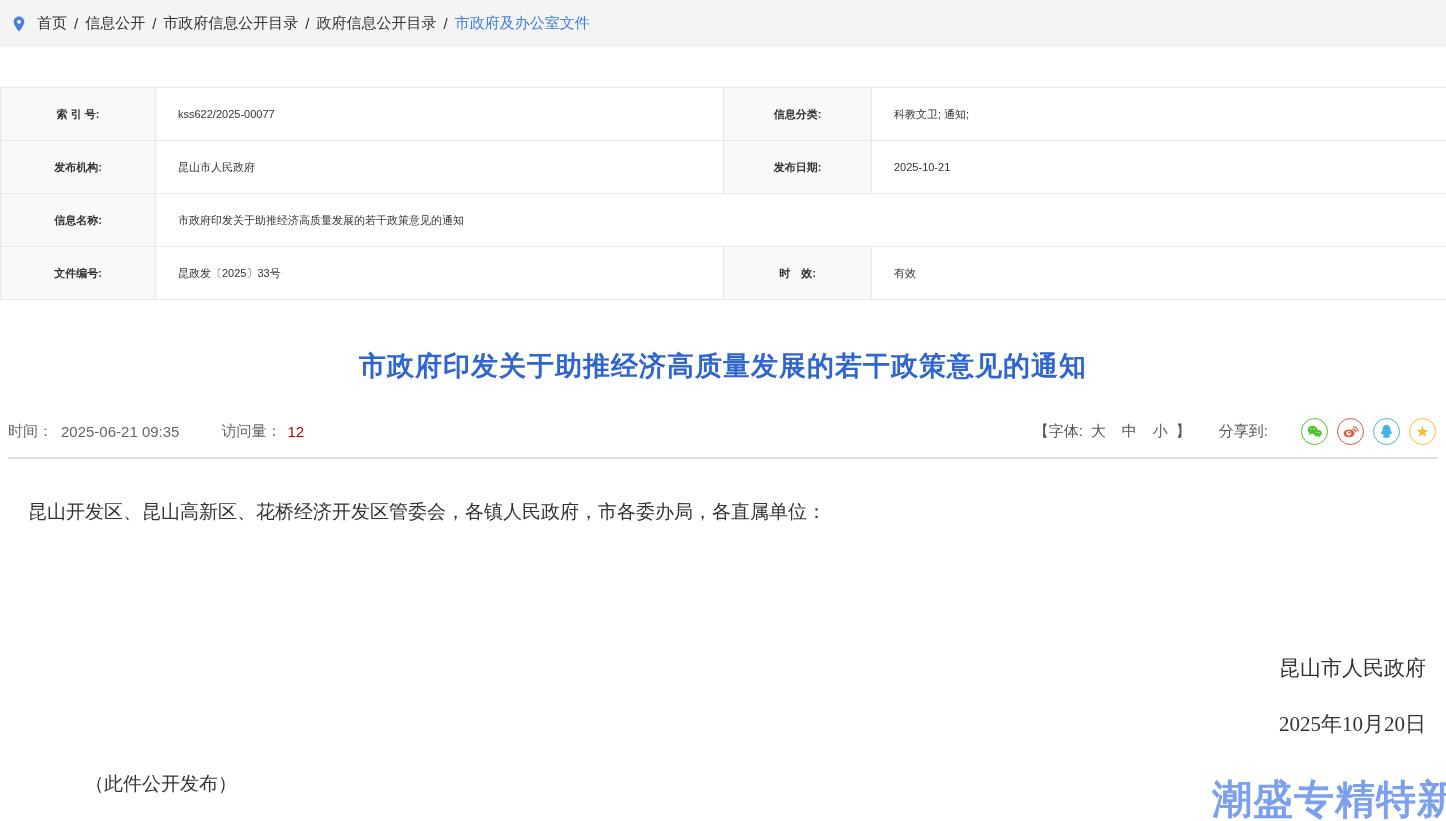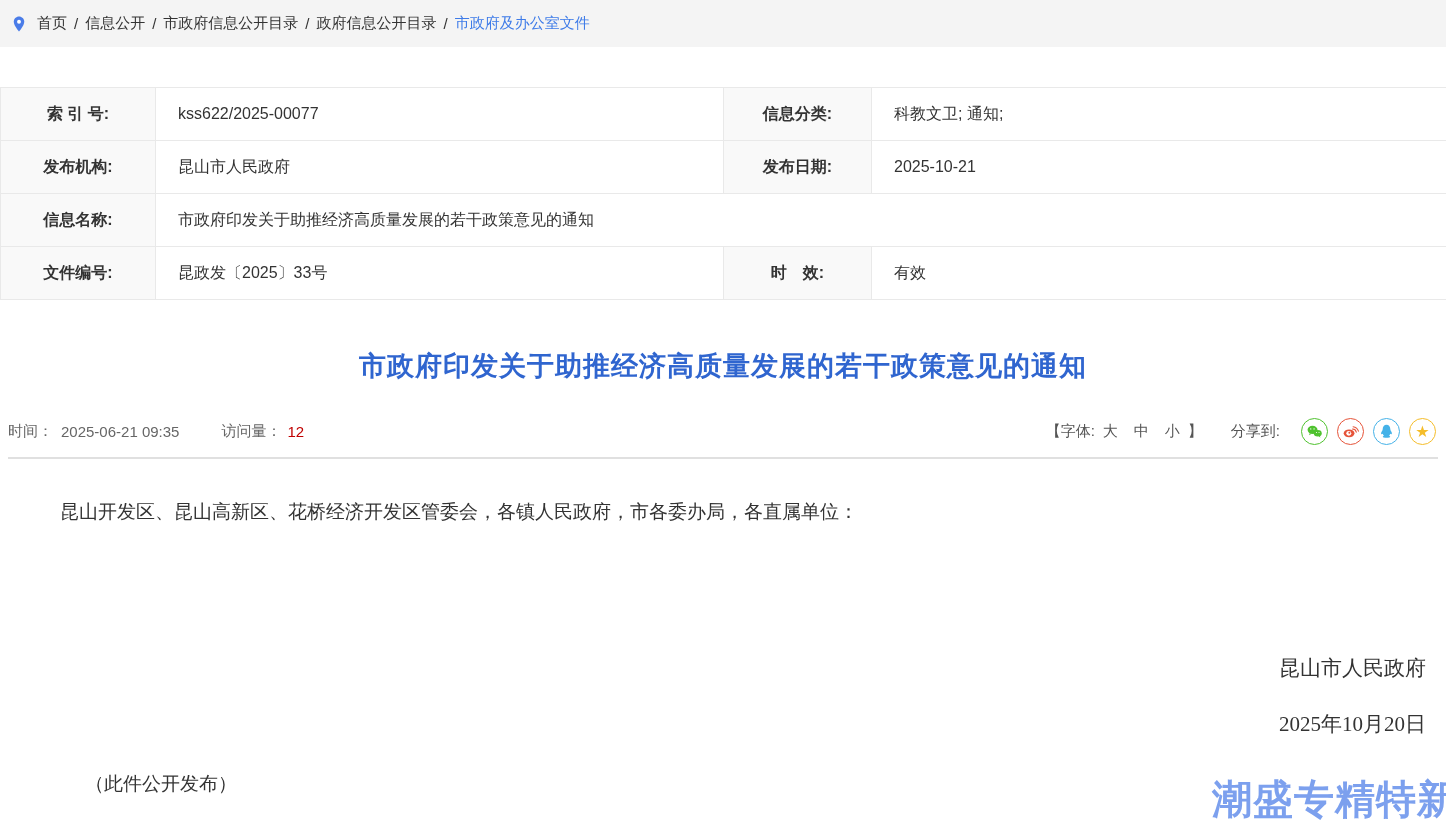--- a/index.html
+++ b/index.html
@@ -26,21 +26,21 @@
   .crumb { color: #333; text-decoration: none; cursor: pointer; }
   .crumb-sep { margin: 0 7px; color: #333; }
   .crumb-current { color: #3e7be8; }
 
   
   table.info-table {
     width: 1446px;
     border-collapse: collapse;
     table-layout: fixed;
     margin-top: 40px;
-    font-size: 16px;
+    font-size: 11px;
   }
   table.info-table td {
     border: 1px solid #e9e9e9;
     height: 53px;
     vertical-align: middle;
   }
   td.t-label {
     background: #f9f9f9;
     font-weight: bold;
     text-align: center;
@@ -73,21 +73,21 @@
     padding: 0 2px 0 0;
     gap: 13px;
   }
   .meta-left { display: flex; align-items: center; }
   .meta-left .val { margin-left: 8px; }
   .meta-left .visits-label { margin-left: 42px; }
   .visits-num { color: #c00000; margin-left: 6px; }
   .meta-right { display: flex; align-items: center; color: #555; }
   .font-ctl { margin: 0 8px; cursor: pointer; }
   .font-suffix { margin-right: 28px; }
-  .share-label { margin-right: 12px; }
+  .share-label { margin-right: 24px; }
   .share-icon {
     width: 27px; height: 27px;
     border-radius: 50%;
     display: inline-flex;
     align-items: center; justify-content: center;
     margin-left: 9px;
     cursor: pointer;
     background: #fff;
   }
   .share-wechat { border: 1px solid #4fc22f; }
@@ -96,21 +96,21 @@
   .share-qzone  { border: 1px solid #f5bd2a; }
   .share-qzone .star { color: #f5bd2a; font-size: 16px; line-height: 1; }
 
   
   .article-body {
     padding: 38px 20px 0 28px;
     font-size: 19px;
     color: #333;
     line-height: 30px;
   }
-  .article-body p.p1 { text-indent: 0; margin-left: 32px; }
+  .article-body p.p1 { text-indent: 0; }
   .article-body p.p2 { margin-top: 18px; text-indent: 1.5em; }
   .sig-block {
     text-align: right;
     font-family: "Liberation Serif", "DejaVu Serif", serif;
     font-size: 21px;
     color: #333;
   }
   .sig-name { margin-top: 126px; }
   .sig-date { margin-top: 26px; }
   .public-note { margin-top: 30px; padding-left: 57px; font-size: 19px; }

